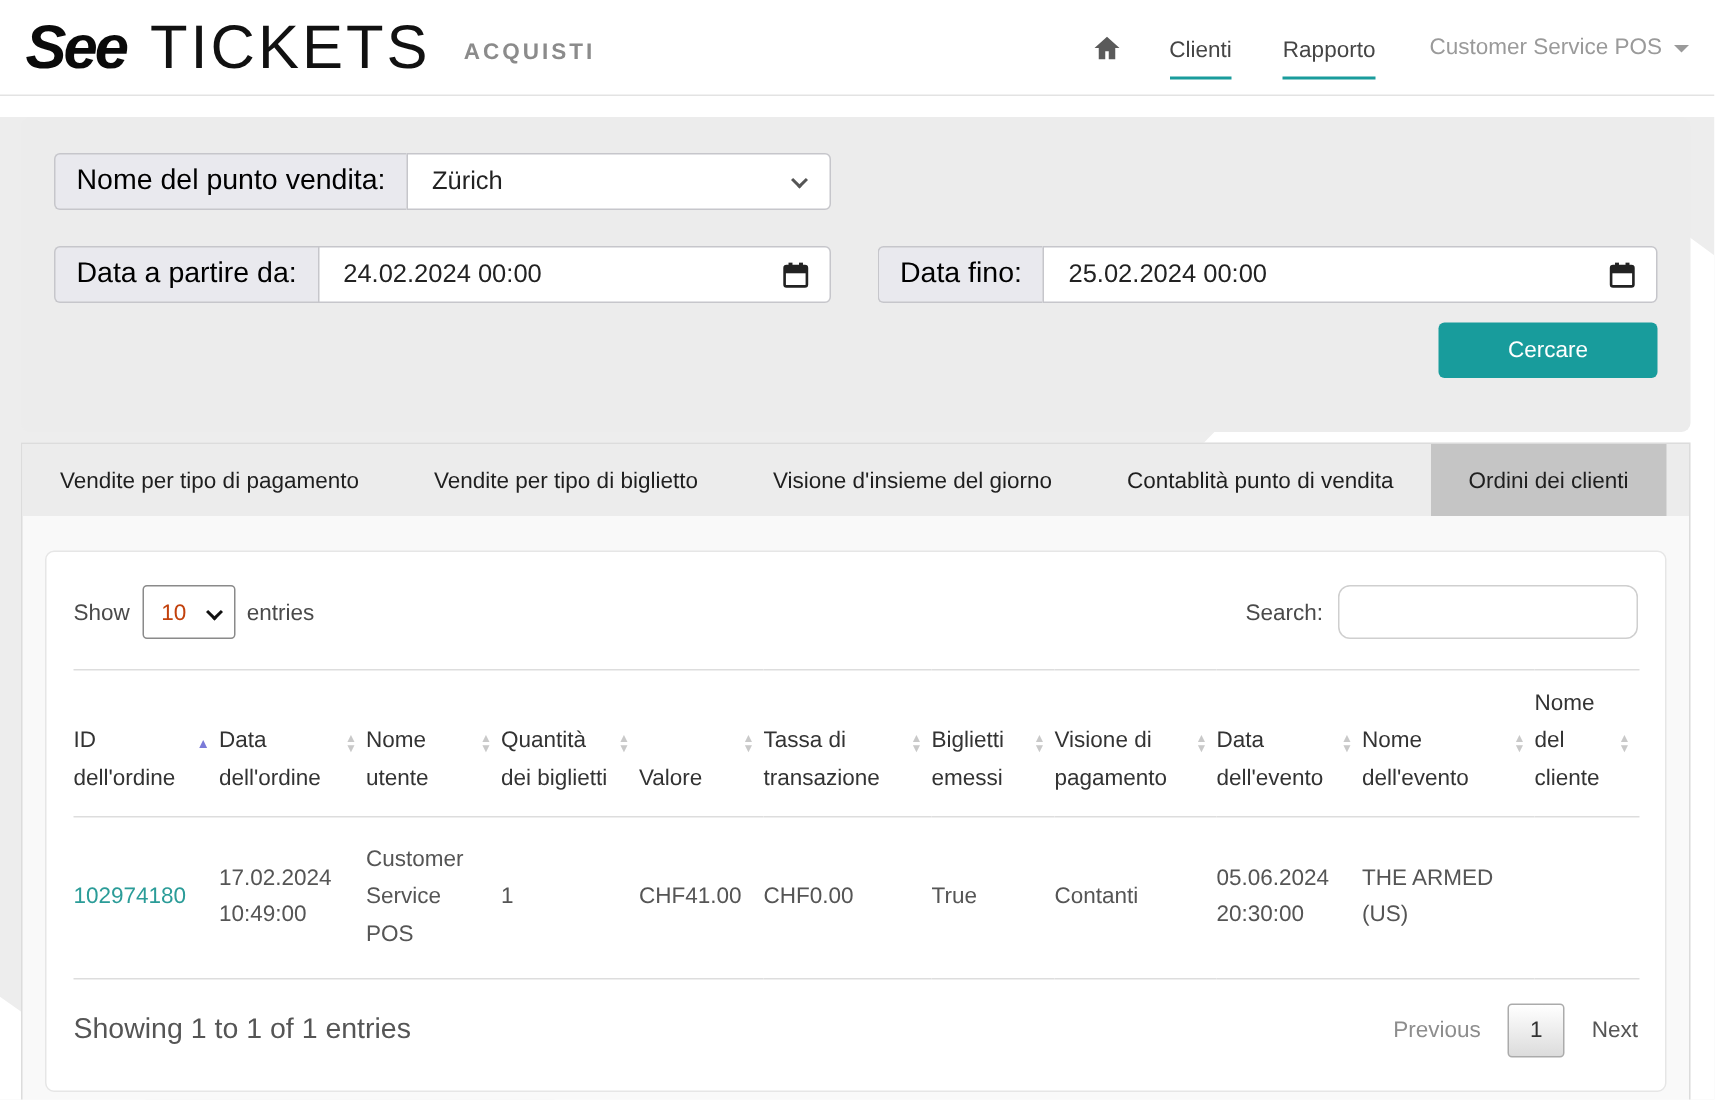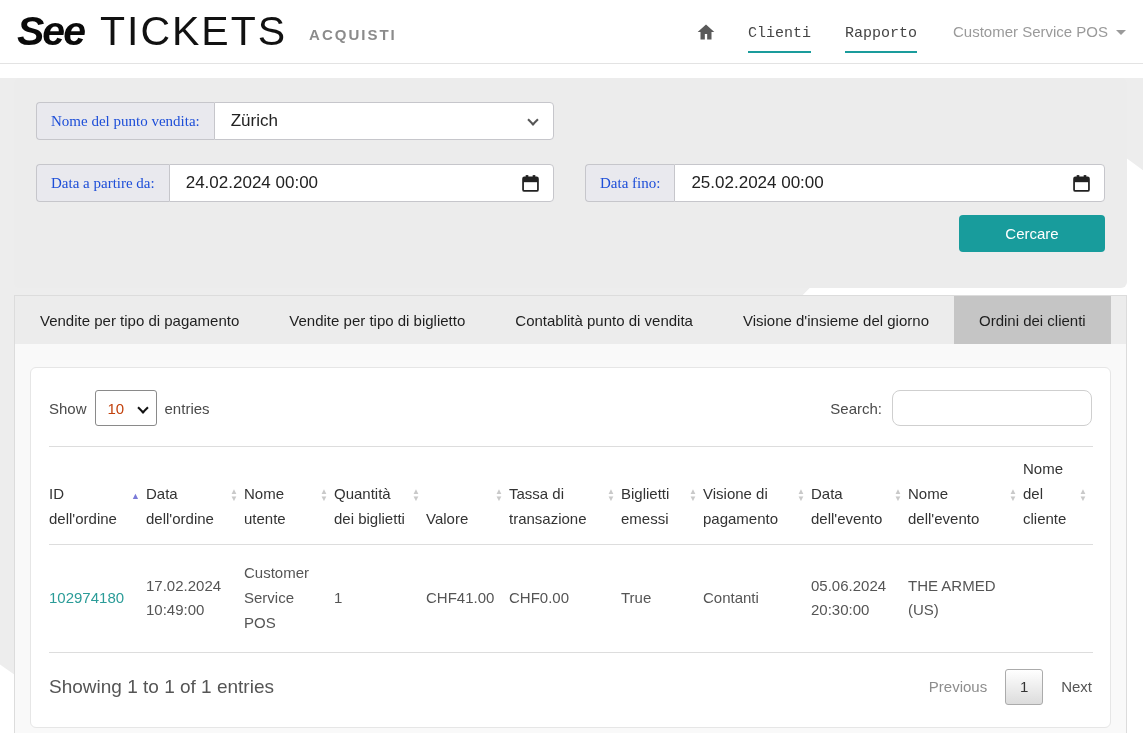--- a/index.html
+++ b/index.html
@@ -9,41 +9,41 @@
   
   .topbar { height:64px; background:#fff; border-bottom:1px solid #e3e3e3;
     display:flex; align-items:center; padding:0 17px; position:relative; z-index:5; }
   .logo { display:flex; align-items:baseline; }
   .logo-see { font-size:41px; font-weight:900; font-style:italic; letter-spacing:-2px; color:#0a0a0a; }
   .logo-tickets { font-size:41px; font-weight:400; letter-spacing:2px; color:#111; margin-left:16px; }
   .app-title { margin-left:22px; font-size:15px; font-weight:700; letter-spacing:2px; color:#8b8b8b; align-self:center; padding-top:6px; }
   .nav { margin-left:auto; display:flex; align-items:center; }
   .home-btn { margin-right:32px; cursor:pointer; display:flex; }
   .nav-link { font-size:15px; color:#454545; text-decoration:none; border-bottom:2px solid #1a9c9c;
-    padding-bottom:9px; margin:14px 0 0 0; cursor:pointer;font-family:Liberation Mono, monospace; }
+    padding-bottom:9px; margin:14px 0 0 0; cursor:pointer; }
   .nav-link + .nav-link { margin-left:34px; }
   .user-menu { margin-left:36px; font-size:15px; color:#9a9a9a; display:flex; align-items:center; cursor:pointer; }
   .caret-down { width:0; height:0; border-left:5px solid transparent; border-right:5px solid transparent;
     border-top:5px solid #9a9a9a; margin-left:8px; margin-top:2px; }
 
   
   .page { position:relative; width:1143px; height:659px; background:#ededed; }
   .deco-white-right { position:absolute; inset:0; background:#fff;
     clip-path:polygon(89% 0, 100% 14%, 100% 100%, 32% 100%); z-index:0; }
   .deco-white-corner { position:absolute; inset:0; background:#fff;
     clip-path:polygon(0 89%, 9% 100%, 0 100%); z-index:0; }
   .page-content { position:relative; z-index:1; }
 
   
   .filter-card { margin:14px 15px 0 14px; width:1113px; height:210px; background:#ececec;
     border-radius:6px; position:relative; padding:24px 22px; }
   .igroup { display:flex; height:38px; }
   .igroup .addon { background:#e9e9ee; border:1px solid #c6c6cb; border-right:none;
     border-radius:4px 0 0 4px; display:flex; align-items:center; padding:0 14px;
-    font-size:15px; color:#1d4ed8; white-space:nowrap;font-family:Liberation Serif, serif; }
+    font-size:19px; color:#000000; white-space:nowrap; }
   .igroup .field { flex:1; background:#fff; border:1px solid #c6c6cb; border-radius:0 4px 4px 0;
     display:flex; align-items:center; padding:0 16px; font-size:17px; color:#222;
     position:relative; cursor:pointer; }
   .chev { width:8px; height:8px; border-right:2px solid #555; border-bottom:2px solid #555;
     transform:rotate(45deg); position:absolute; right:16px; top:13px; }
   .g-outlet { width:518px; }
   .filter-row2 { display:flex; margin-top:24px; }
   .g-datefrom { width:518px; }
   .g-dateto { width:520px; margin-left:31px; }
   .cal-icon { position:absolute; right:12px; top:8px; }
@@ -164,22 +164,22 @@
         </div>
       </div>
 
       <button class="btn-search">Cercare</button>
     </div>
 
     <div class="panel-wrap">
       <div class="tabbar">
         <div class="tab">Vendite per tipo di pagamento</div>
         <div class="tab">Vendite per tipo di biglietto</div>
+        <div class="tab">Visione d'insieme del giorno</div>
         <div class="tab">Contablità punto di vendita</div>
-        <div class="tab">Visione d'insieme del giorno</div>
         <div class="tab active">Ordini dei clienti</div>
       </div>
 
       <div class="panel-body">
         <div class="card">
 
           <div class="controls">
             <div class="ctrl-left">
               <span>Show</span>
               <span class="len-wrap">

